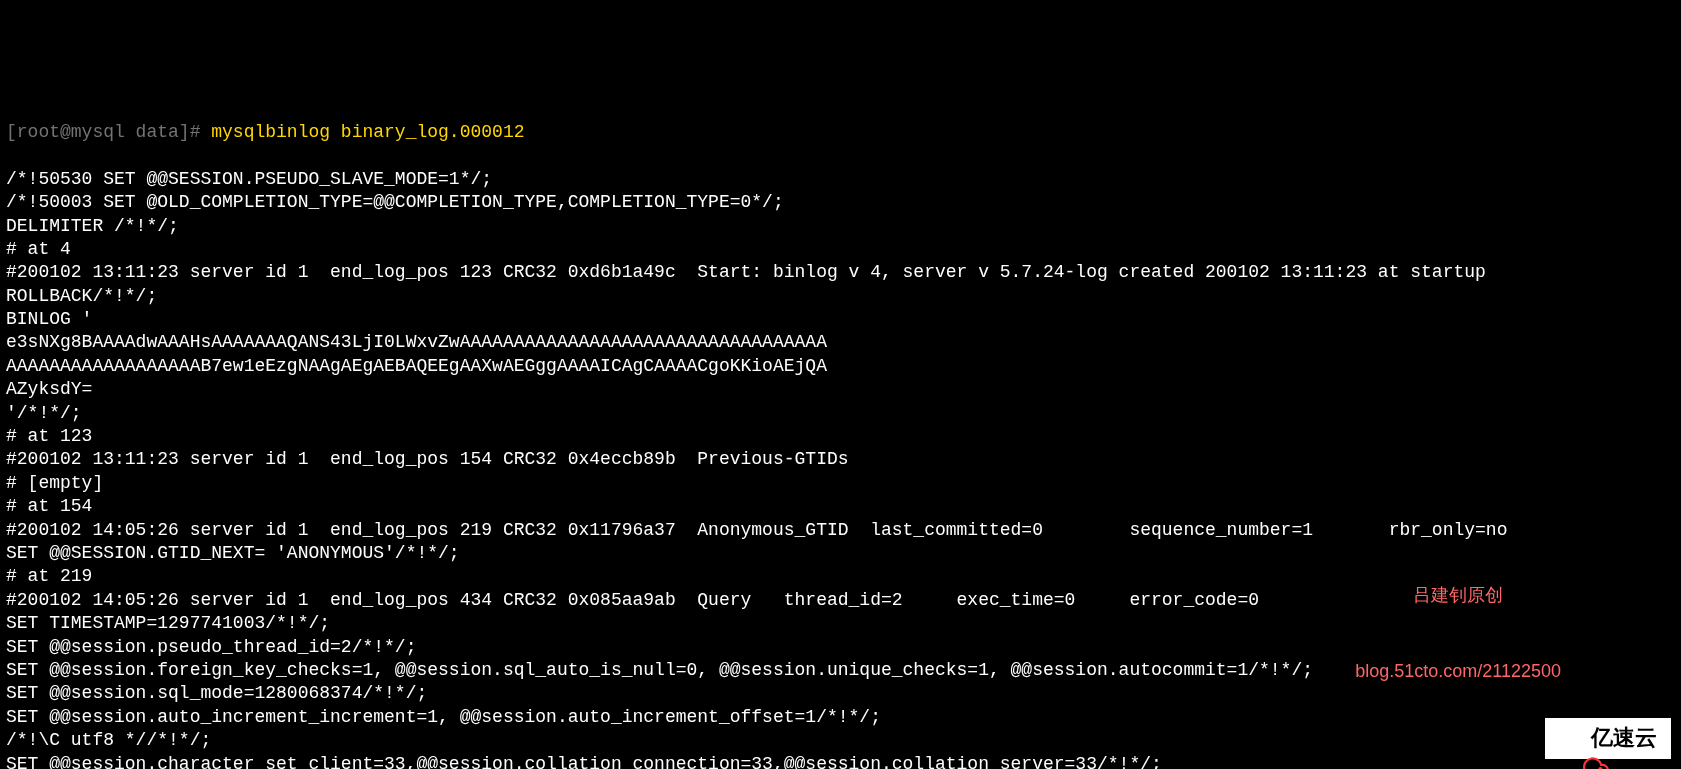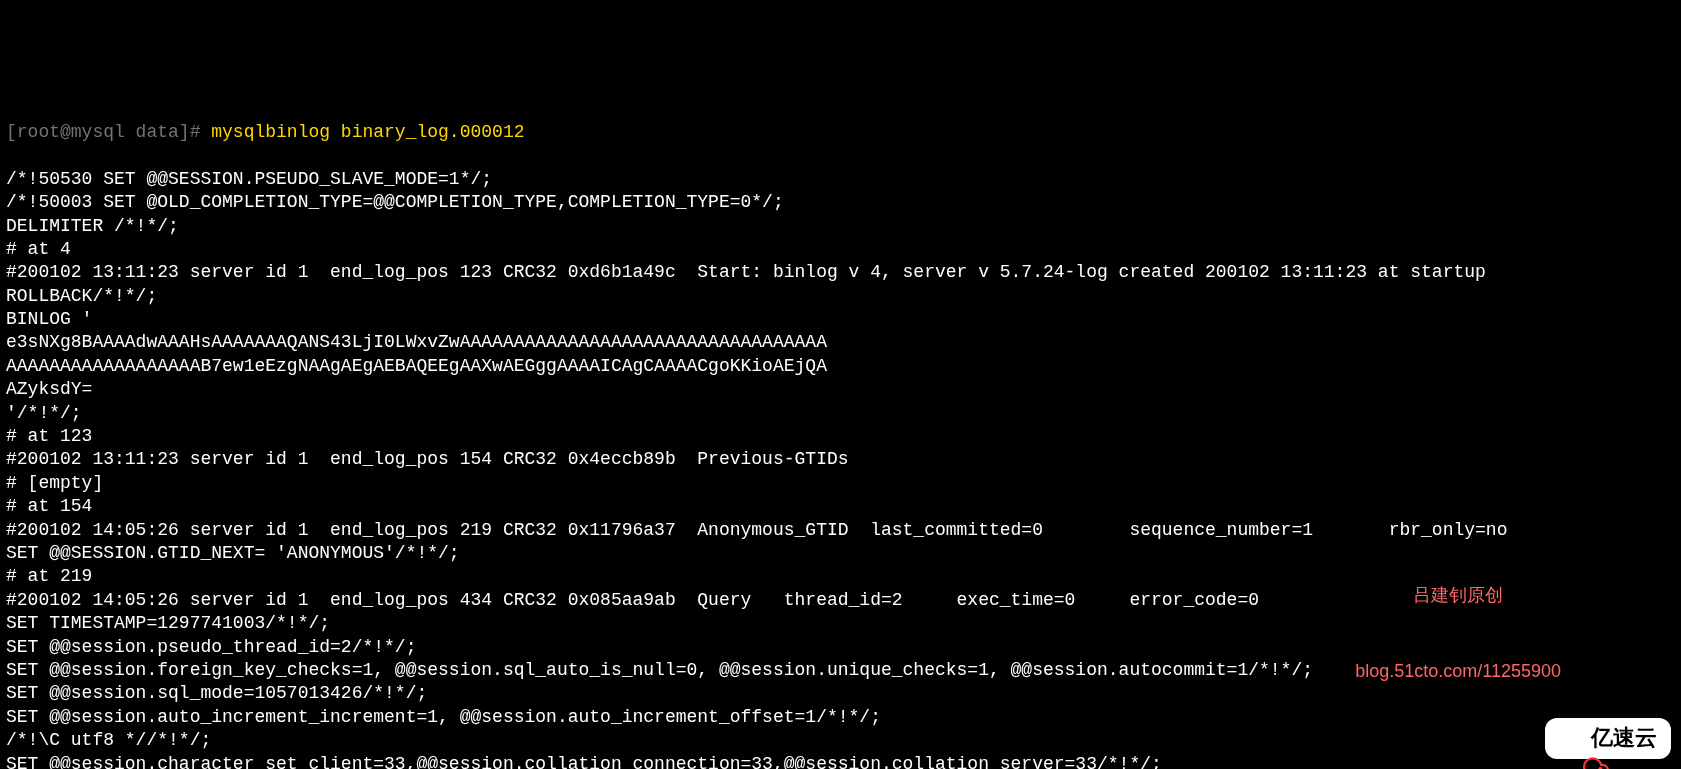--- a/index.html
+++ b/index.html
@@ -36,21 +36,21 @@
       bottom: 10px;
       background: #ffffff;
       color: #000000;
       padding: 6px 14px;
       font-family: sans-serif;
       font-size: 22px;
       font-weight: bold;
       display: flex;
       align-items: center;
       gap: 6px;
-      border-radius: 12px;
+      border-radius: 0;
       margin-top: 22px;
     }
     .logo-icon {
       width: 26px;
       height: 26px;
       position: relative;
     }
     .cloud-svg { width: 26px; height: 26px; }
   </style>
 </head>
@@ -75,33 +75,33 @@
 <span class="output-white">#200102 13:11:23 server id 1  end_log_pos 154 CRC32 0x4eccb89b  Previous-GTIDs</span>
 <span class="output-white"># [empty]</span>
 <span class="output-white"># at 154</span>
 <span class="output-white">#200102 14:05:26 server id 1  end_log_pos 219 CRC32 0x11796a37  Anonymous_GTID  last_committed=0        sequence_number=1       rbr_only=no</span>
 <span class="output-white">SET @@SESSION.GTID_NEXT= 'ANONYMOUS'/*!*/;</span>
 <span class="output-white"># at 219</span>
 <span class="output-white">#200102 14:05:26 server id 1  end_log_pos 434 CRC32 0x085aa9ab  Query   thread_id=2     exec_time=0     error_code=0</span>
 <span class="output-white">SET TIMESTAMP=1297741003/*!*/;</span>
 <span class="output-white">SET @@session.pseudo_thread_id=2/*!*/;</span>
 <span class="output-white">SET @@session.foreign_key_checks=1, @@session.sql_auto_is_null=0, @@session.unique_checks=1, @@session.autocommit=1/*!*/;</span>
-<span class="output-white">SET @@session.sql_mode=1057013426/*!*/;</span>
+<span class="output-white">SET @@session.sql_mode=1280068374/*!*/;</span>
 <span class="output-white">SET @@session.auto_increment_increment=1, @@session.auto_increment_offset=1/*!*/;</span>
 <span class="output-white">/*!\C utf8 *//*!*/;</span>
 <span class="output-white">SET @@session.character_set_client=33,@@session.collation_connection=33,@@session.collation_server=33/*!*/;</span>
 
 
 
 
 </div>
 
 <div class="watermark-box">
   <div>吕建钊原创</div>
-  <div>blog.51cto.com/11255900</div>
+  <div>blog.51cto.com/21122500</div>
 </div>
 
 <div class="logo-box">
   <span class="logo-icon">
     <svg class="cloud-svg" viewBox="0 0 24 24" fill="none" stroke="#ff3333" stroke-width="2">
       <path d="M18 10h-1.26A8 8 0 1 0 9 20h9a5 5 0 0 0 0-10z" fill="none"></path>
       <circle cx="16" cy="14" r="2" fill="#ff3333" stroke="none"></circle>
     </svg>
   </span>
   <span>亿速云</span>

